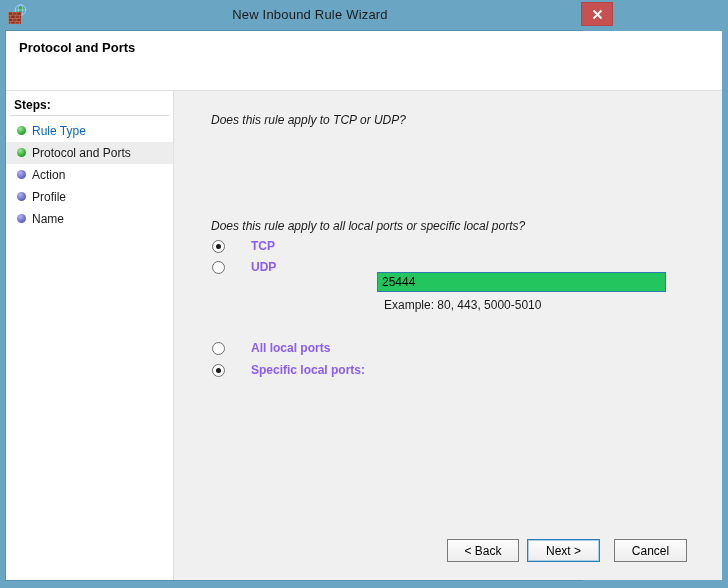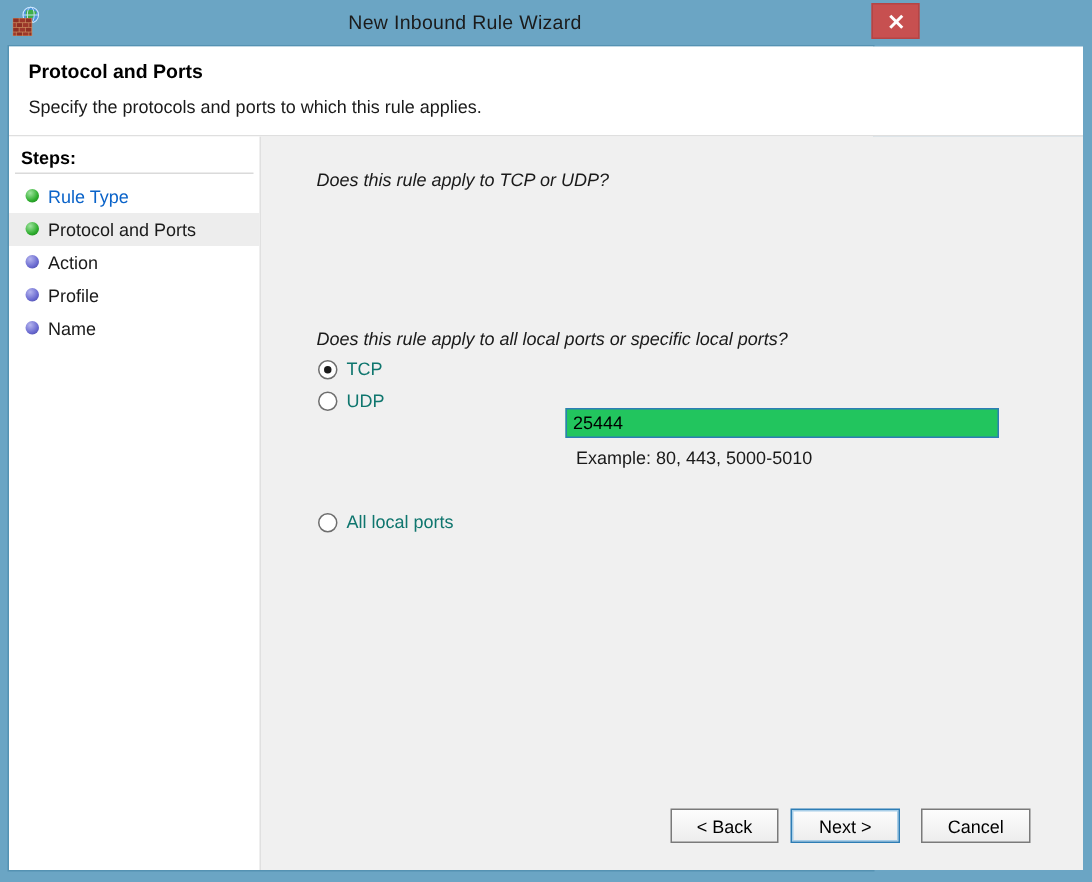--- a/index.html
+++ b/index.html
@@ -51,21 +51,21 @@
   .q1{top:22px;}
   .q2{top:128px;}
   .radio-row{position:absolute;left:38px;height:16px;display:flex;align-items:center;cursor:default;}
   .radio{
     width:13px;height:13px;border-radius:50%;background:#fff;border:1px solid #6E6E6E;
     box-sizing:border-box;display:inline-block;position:relative;flex:0 0 auto;
   }
   .radio.checked::after{
     content:"";position:absolute;left:3px;top:3px;width:5px;height:5px;border-radius:50%;background:#1a1a1a;
   }
-  .radio-label{font-size:12px;font-weight:normal;color:#0f766e;margin-left:6px;white-space:nowrap;}
+  .radio-label{font-size:12px;font-weight:bold;color:#8b5cf6;margin-left:26px;white-space:nowrap;}
   .row-tcp{top:147px;}
   .row-udp{top:168px;}
   .row-all{top:249px;}
   .row-specific{top:271px;}
   .ports-input{
     position:absolute;left:203px;top:181px;width:289px;height:20px;box-sizing:border-box;
     border:1px solid #2D7DB5;background:#22c55e;font-family:"Liberation Sans",sans-serif;
     font-size:12px;color:#000;padding:1px 4px;outline:none;
   }
   .example{position:absolute;left:210px;top:207px;font-size:12px;color:#1a1a1a;white-space:nowrap;}
@@ -120,21 +120,20 @@
           <line x1="9.5" y1="1.5" x2="1.5" y2="9.5" stroke="#ffffff" stroke-width="2"></line>
         </svg>
       </span>
     </button>
   </div>
 
   <div class="frame">
 
     <div class="header">
       <div class="h-title">Protocol and Ports</div>
-      <div class="h-sub">Specify the protocols and ports to which this rule applies.</div>
     </div>
 
     <div class="bodyarea">
 
       <div class="sidebar">
         <div class="steps-heading">Steps:</div>
         <div class="steps-divider"></div>
 
         <div class="step-item" style="top:29px;">
           <span class="bullet green"></span>
@@ -169,20 +168,24 @@
           <span class="radio"></span>
           <span class="radio-label">UDP</span>
         </label>
 
         <div class="question q2">Does this rule apply to all local ports or specific local ports?</div>
 
         <label class="radio-row row-all">
           <span class="radio"></span>
           <span class="radio-label">All local ports</span>
         </label>
+        <label class="radio-row row-specific">
+          <span class="radio checked"></span>
+          <span class="radio-label">Specific local ports:</span>
+        </label>
 
         <input class="ports-input" type="text" value="25444" style="">
         <div class="example">Example: 80, 443, 5000-5010</div>
 
         <button class="btn btn-back">&lt; Back</button>
         <button class="btn btn-next">Next &gt;</button>
         <button class="btn btn-cancel">Cancel</button>
       </div>
 
     </div>

